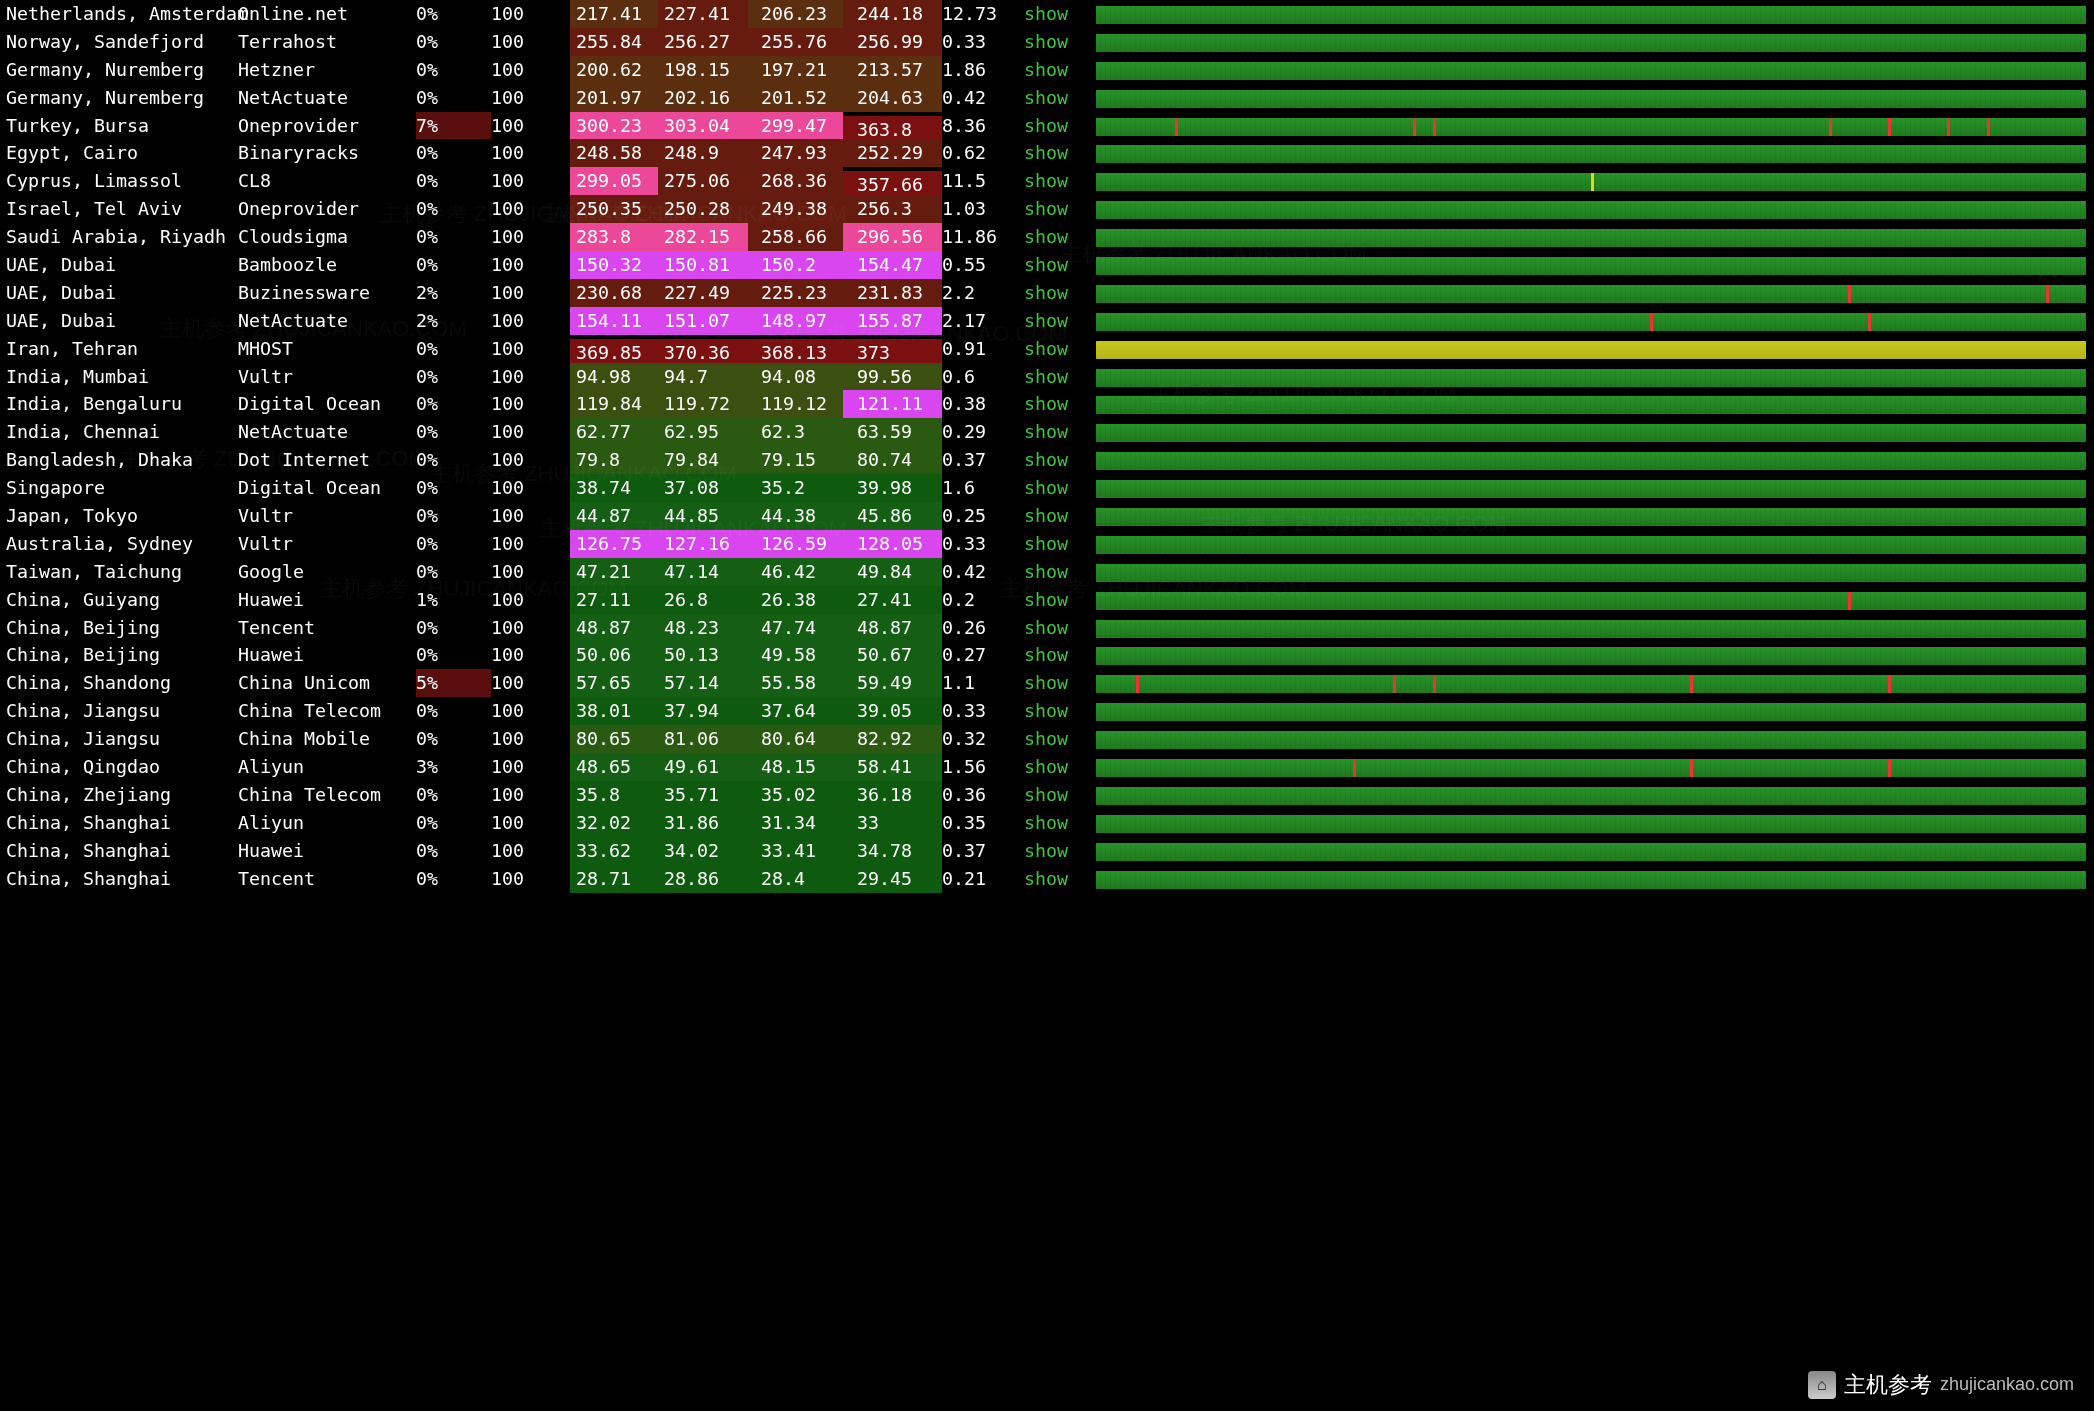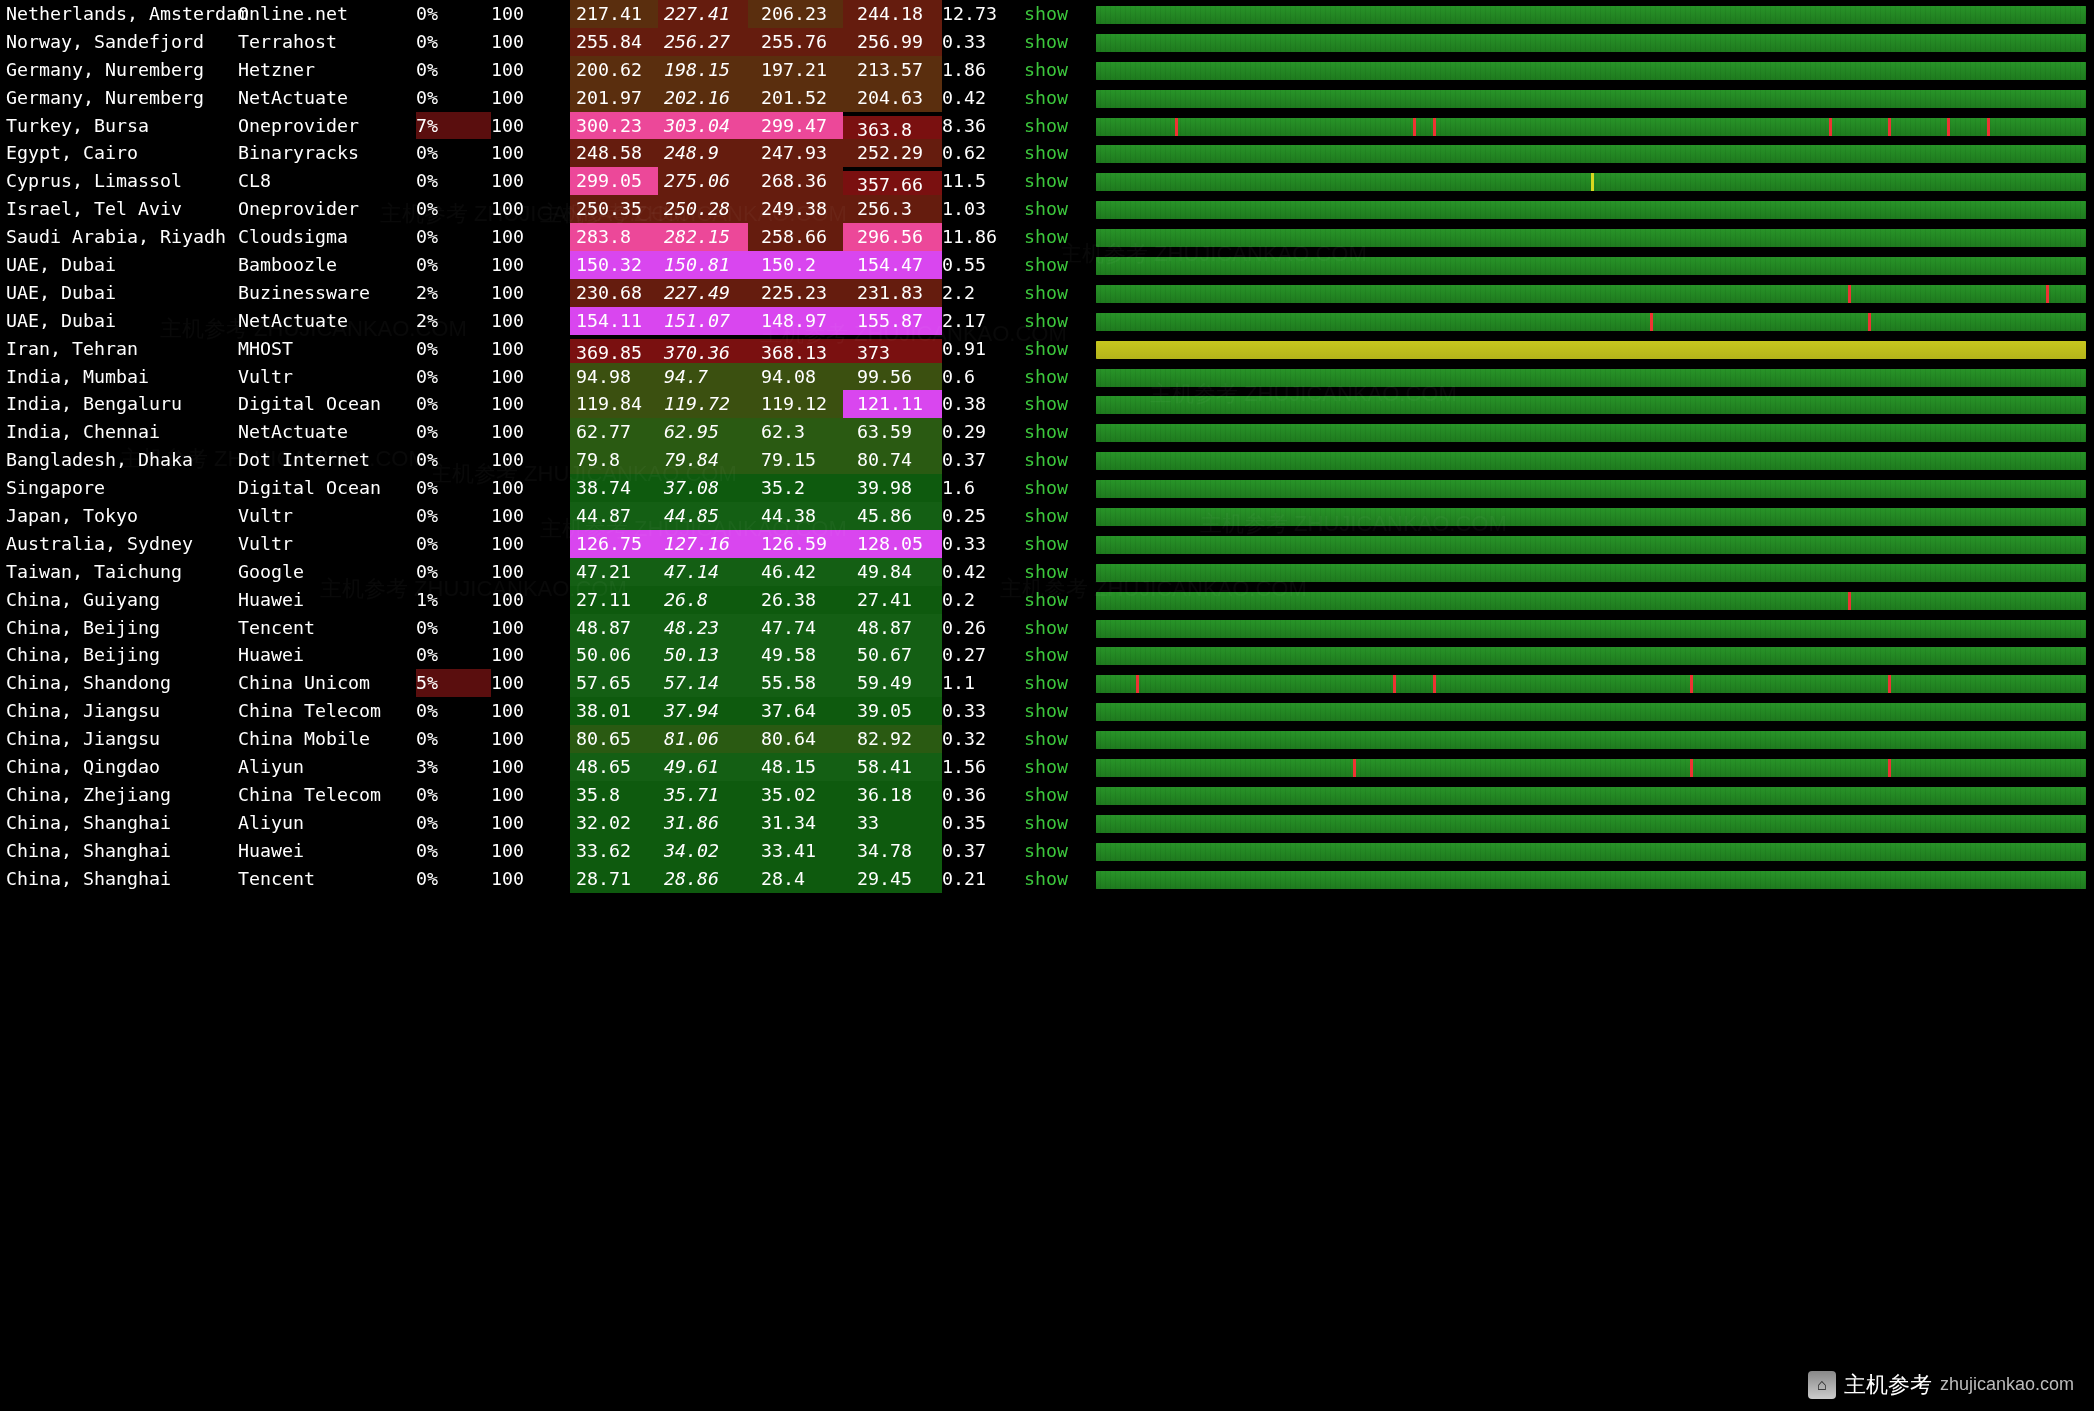--- a/index.html
+++ b/index.html
@@ -12,21 +12,21 @@
     line-height: 27.9px;
     width: 2094px;
   }
   .table { width: 100%; }
   .row { display: flex; height: 27.9px; align-items: center; white-space: pre; }
   .col-location { width: 232px; padding-left: 6px; }
   .col-provider { width: 178px; }
   .col-loss { width: 75px; text-align: left; }
   .col-sent { width: 79px; text-align: left; }
   .col-last { width: 82px; text-align: left; padding-left: 6px; }
-  .col-avg { width: 84px; text-align: left; padding-left: 6px; font-style: italic; }
+  .col-avg { width: 84px; text-align: left; padding-left: 6px; }
   .col-best { width: 82px; text-align: left; padding-left: 13px; }
   .col-wrst { width: 85px; text-align: left; padding-left: 14px; }
   .col-stdev { width: 82px; text-align: left; padding-left: 0; }
   .col-show { width: 72px; color: #3cc63c; cursor: pointer; }
   .col-chart { flex: 1; padding-right: 8px; }
   .chart {
     height: 18px;
     position: relative;
     background: #1e7a1e;
     margin-top: 2px;

